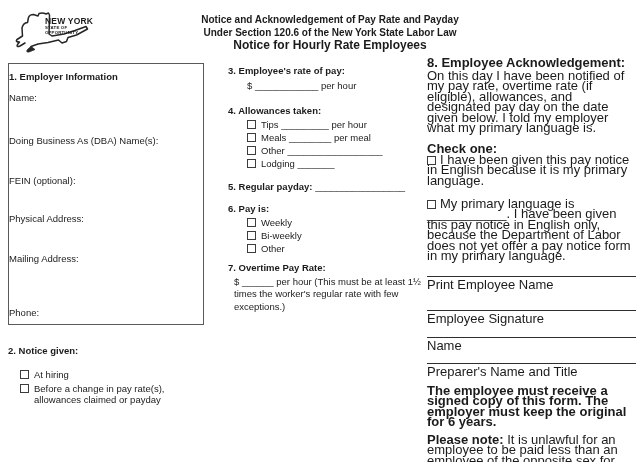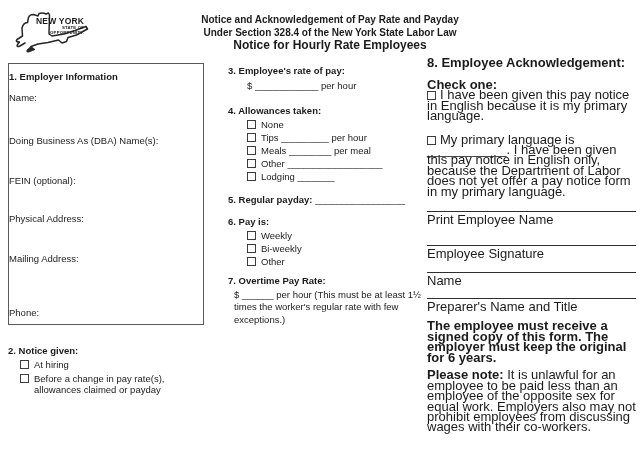--- a/index.html
+++ b/index.html
@@ -6,21 +6,21 @@
   body{
     width:640px;height:462px;overflow:hidden;background:#ffffff;
     font-family:"Liberation Sans",sans-serif;color:#1b1b1b;
     position:relative;font-size:9.5px;
   }
   .page{position:absolute;inset:0;background:#fff;}
 
   
   .logo{position:absolute;left:12px;top:10px;width:92px;height:46px;}
   .logo svg{position:absolute;left:0;top:2px;}
-  .logo-text{position:absolute;left:24px;top:7px;line-height:1.05;text-align:right;}
+  .logo-text{position:absolute;left:33px;top:7px;line-height:1.05;}
   .logo-name{font-weight:bold;font-size:8.5px;letter-spacing:.2px;}
   .logo-sub{font-size:4.3px;font-weight:bold;letter-spacing:.2px;line-height:1.15;}
   .title{
     position:absolute;left:150px;top:13px;width:360px;text-align:center;
     font-weight:bold;font-size:10px;line-height:13px;
   }
   .title .t3{font-size:12px;}
 
   
   .col{position:absolute;}
@@ -42,21 +42,21 @@
   .f4{margin-top:28px;}
   .f5{margin-top:42px;}
 
   .sec-hd{font-weight:bold;line-height:12px;}
 
   
   .cb{
     display:inline-block;box-sizing:border-box;width:9px;height:9px;
     border:1px solid #3c3c3c;background:#fff;flex:0 0 9px;vertical-align:-1px;
   }
-  .cbrow{display:flex;gap:5px;margin-top:2px;line-height:11px;}
+  .cbrow{display:flex;gap:5px;margin-top:12px;line-height:11px;}
   .cbrow .cb{margin-top:1px;}
 
   
   .sec2{margin-top:20px;}
   .sec2 .cbrow{margin-left:12px;width:170px;}
   .sec2 .r2{margin-top:3px;justify-content:flex-end;}
 
   
   .s3-hd{margin-top:3px;}
   .ind{margin-left:19px;}
@@ -97,21 +97,21 @@
     </svg>
     <div class="logo-text">
       <div class="logo-name">NEW YORK</div>
       <div class="logo-sub">STATE OF</div>
       <div class="logo-sub">OPPORTUNITY.</div>
     </div>
   </div>
 
   <div class="title">
     <div class="t1">Notice and Acknowledgement of Pay Rate and Payday</div>
-    <div class="t2">Under Section 328.4 of the New York State Labor Law</div>
+    <div class="t2">Under Section 120.6 of the New York State Labor Law</div>
     <div class="t3">Notice for Hourly Rate Employees</div>
   </div>
 
   <div class="col" id="col-left">
 
     <div class="emp-box">
       <div class="hd">1. Employer Information</div>
       <div class="fld f0">Name:</div>
       <div class="fld f1">Doing Business As (DBA) Name(s):</div>
       <div class="fld f2">FEIN (optional):</div>
@@ -135,24 +135,20 @@
 
   <div class="col" id="col-mid">
 
     <div class="sec-hd s3-hd">3. Employee's rate of pay:</div>
     <div class="blank-line ind">$ ____________ per hour</div>
 
     <div class="sec-hd s4-hd">4. Allowances taken:</div>
     <div class="mid-opts ind">
       <div class="cbrow">
         <span class="cb"></span>
-        <span>None</span>
-      </div>
-      <div class="cbrow">
-        <span class="cb"></span>
         <span>Tips _________ per hour</span>
       </div>
       <div class="cbrow">
         <span class="cb"></span>
         <span>Meals ________ per meal</span>
       </div>
       <div class="cbrow">
         <span class="cb"></span>
         <span>Other __________________</span>
       </div>
@@ -183,20 +179,21 @@
       </div>
     </div>
 
     <div class="sec-hd s7-hd">7. Overtime Pay Rate:</div>
     <div class="s7-txt">$ ______ per hour (This must be at least 1½ times the worker's regular rate with few exceptions.)</div>
   </div>
 
   <div class="col" id="col-right">
 
     <div class="sec-hd">8. Employee Acknowledgement:</div>
+    <div class="ack-p">On this day I have been notified of my pay rate, overtime rate (if eligible), allowances, and designated pay day on the date given below.  I told my employer what my primary language is.</div>
 
     <div class="check-one">Check one:</div>
 
     <div class="ack-opt">
       <span class="cb"></span><span>I have been given this pay notice in English because it is my primary language.</span>
     </div>
 
     <div class="ack-opt ack-opt2">
       <span class="cb"></span><span>My primary language is ___________.  I have been given this pay notice in English only, because the Department of Labor does not yet offer a pay notice form in my primary language.</span>
     </div>

